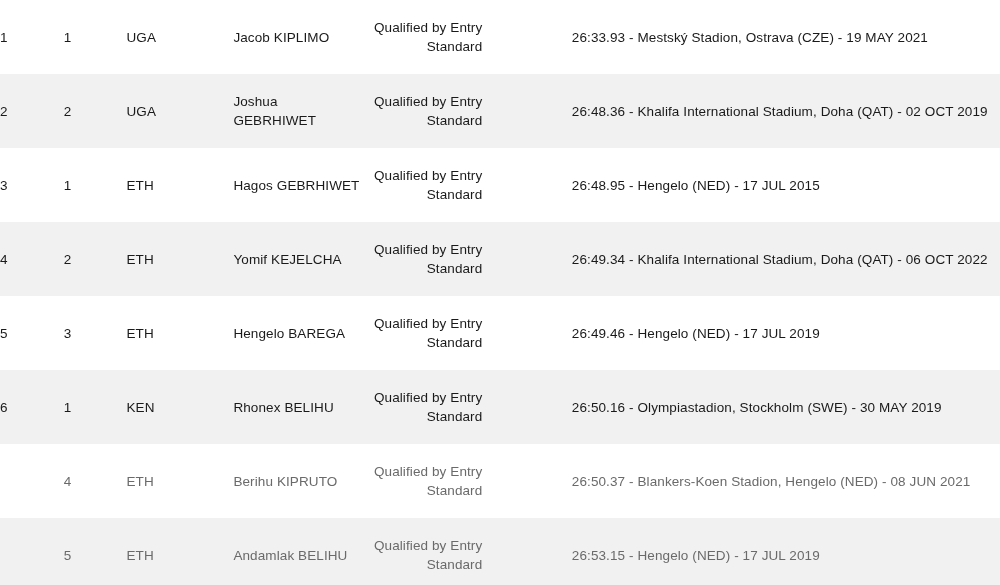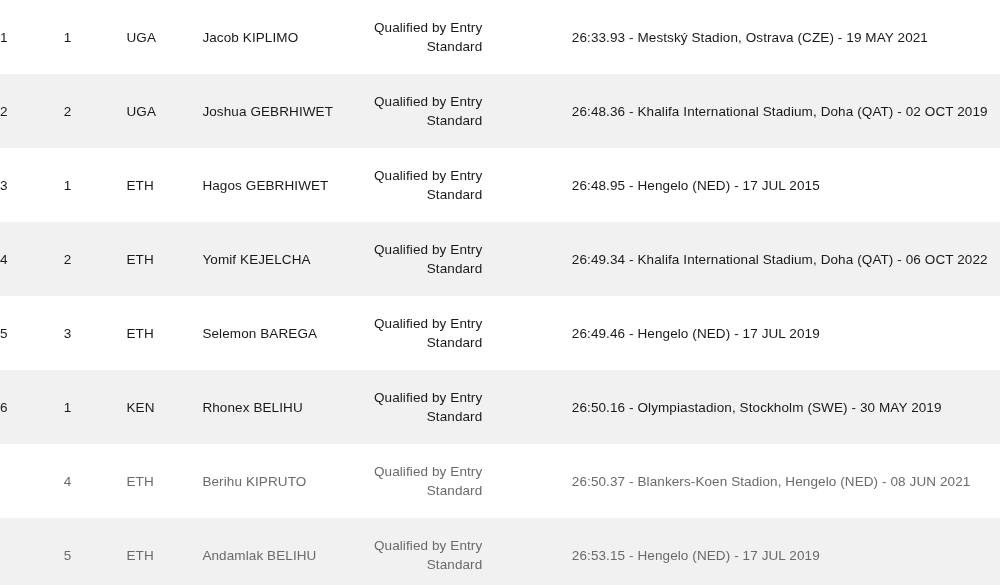--- a/index.html
+++ b/index.html
@@ -51,20 +51,21 @@
   .col-qualify { width: 207px; text-align: right; }
   .col-perf    { width: 423px; }
 
   .cell-place,
   .cell-natrank,
   .cell-country { white-space: nowrap; }
 
   .cell-athlete {
     display: block;
     max-width: 140px;
+    margin-left: 31px;
   }
 
   .cell-qualify {
     display: block;
     max-width: 120px;
   }
 
   .cell-perf { white-space: nowrap; margin-top: 25px; }
 </style>
 </head>
@@ -118,21 +119,21 @@
         <td class="col-qualify">
           <span class="cell-qualify">Qualified by Entry Standard</span>
         </td>
         <td class="col-perf"><span class="cell-perf">26:49.34 - Khalifa International Stadium, Doha (QAT) - 06 OCT 2022</span></td>
       </tr>
       <tr class="row-odd">
         <td class="col-place"><span class="cell-place">5</span></td>
         <td class="col-natrank"><span class="cell-natrank">3</span></td>
         <td class="col-country"><span class="cell-country">ETH</span></td>
         <td class="col-athlete">
-          <span class="cell-athlete">Selemon BAREGA</span>
+          <span class="cell-athlete">Hengelo BAREGA</span>
         </td>
         <td class="col-qualify">
           <span class="cell-qualify">Qualified by Entry Standard</span>
         </td>
         <td class="col-perf"><span class="cell-perf">26:49.46 - Hengelo (NED) - 17 JUL 2019</span></td>
       </tr>
       <tr class="row-even">
         <td class="col-place"><span class="cell-place">6</span></td>
         <td class="col-natrank"><span class="cell-natrank">1</span></td>
         <td class="col-country"><span class="cell-country">KEN</span></td>

